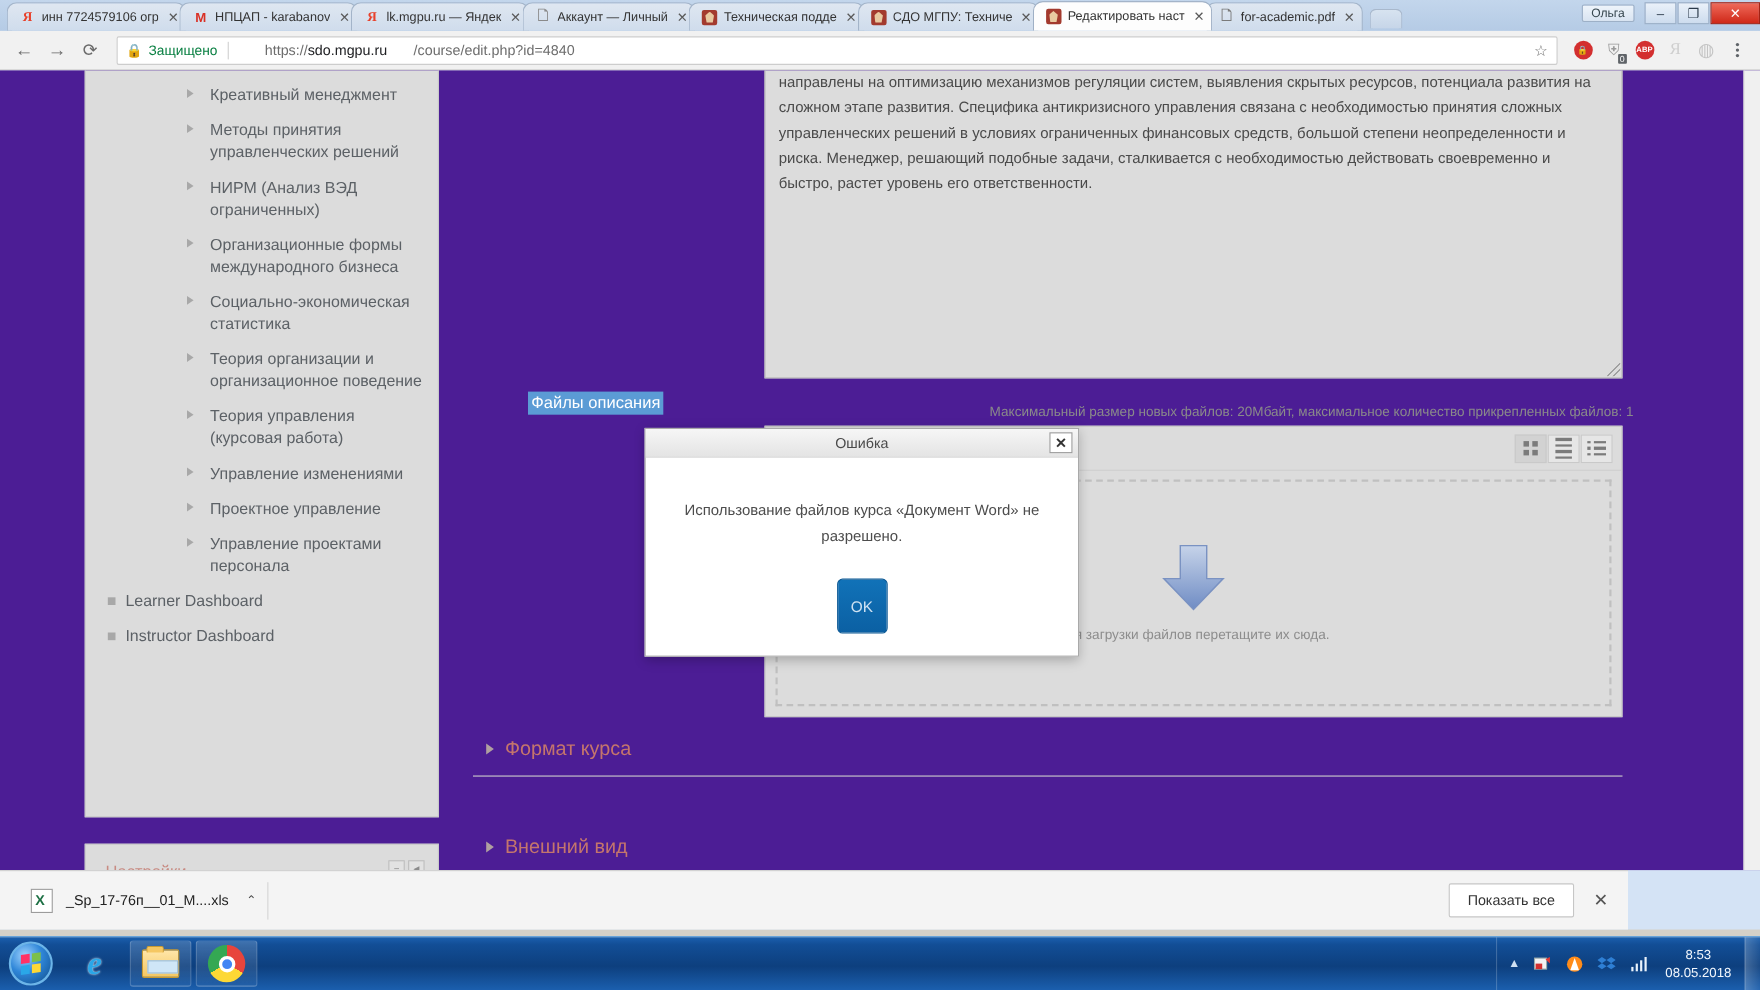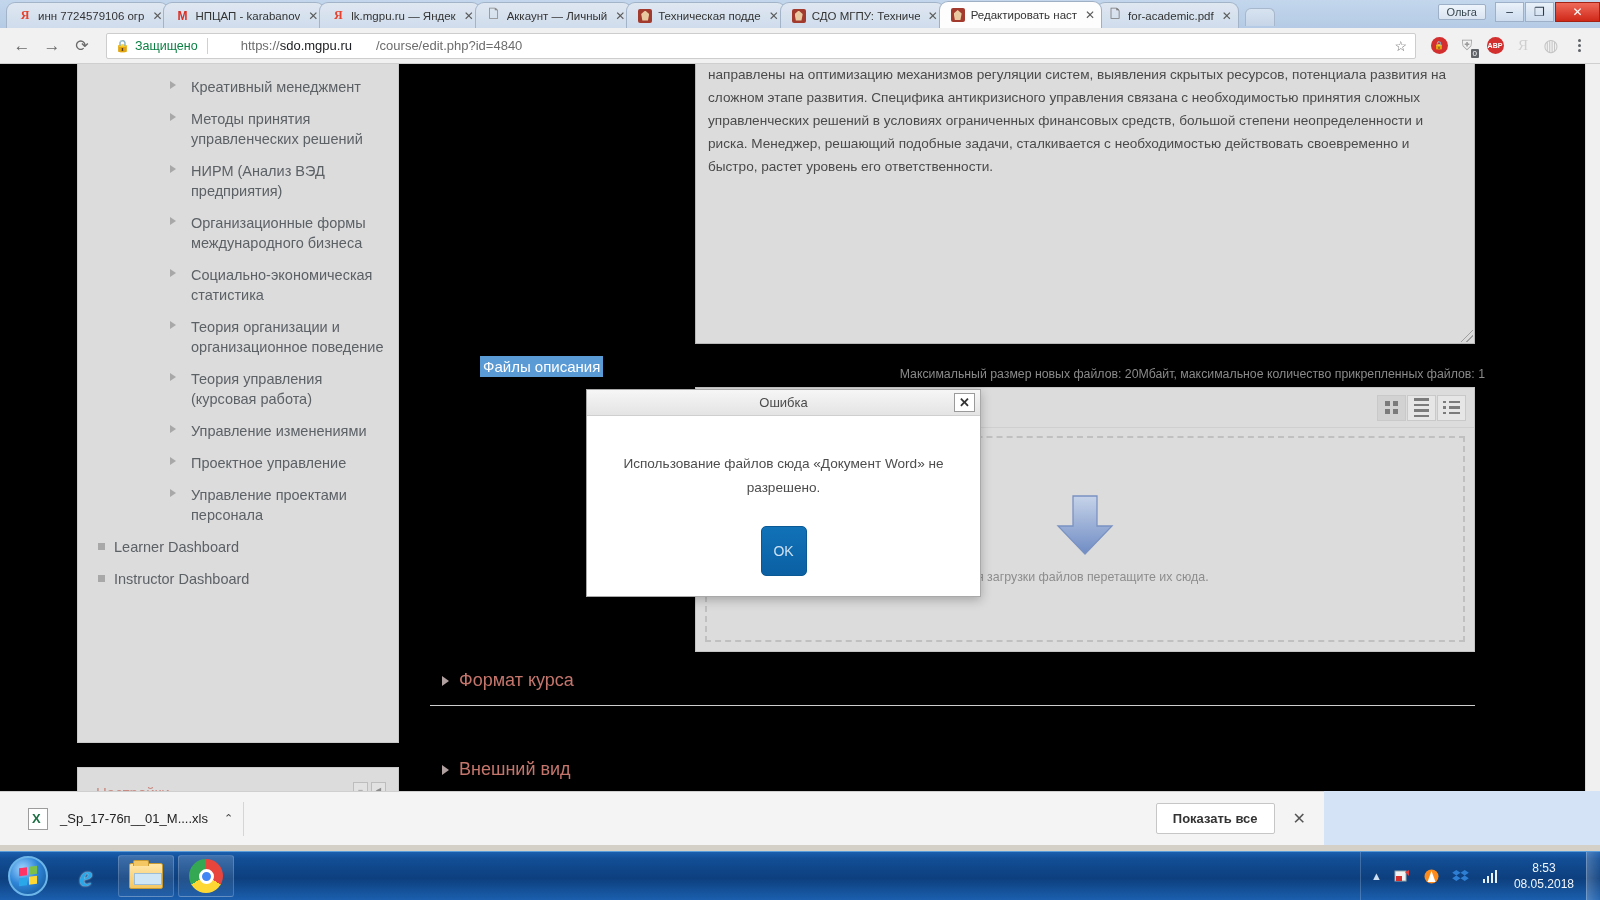--- a/index.html
+++ b/index.html
@@ -122,21 +122,21 @@
     position: relative;
   }
   .ext-circle { width:17px;height:17px;border-radius:50%; display:flex;align-items:center;justify-content:center; font-size:8px; color:#fff; font-weight:bold;}
   .badge0 { position:absolute; right:1px; bottom:1px; background:#5f6368; color:#fff; font-size:8px; padding:0 2px; border-radius:1px;}
   .dots { display:flex; flex-direction:column; gap:2px; }
   .dots i { width:3px;height:3px;border-radius:50%;background:#5f6368; display:block;}
 
   
   .viewport {
     position: absolute; left:0; top: 64px; width:1600px; height: 727px;
-    background: #000000; overflow: hidden;
+    background: #4c1d95; overflow: hidden;
   }
   
   .side-block {
     position: absolute; background: #dcdcdc;
     border: 1px solid #c9c9c9;
   }
   #navblock { left: 77px; top: -190px; width: 322px; height: 869px; }
   #setblock { left: 77px; top: 703px; width: 322px; height: 110px; }
 
   .nav-list { position: absolute; left: 0; top: 0; width: 100%; padding-top: 0; }
@@ -271,21 +271,21 @@
   .modal-ok {
     width: 46px; height: 50px; border-radius: 5px;
     background: linear-gradient(to bottom,#1172b8,#0b60a3);
     border: 1px solid #0a5894;
     color: #cfe2f2; font-size: 14px;
     display: flex; align-items: center; justify-content: center;
   }
 
   
   .downloadbar {
-    position: absolute; left: 0; top: 791px; width: 1324px; height: 54px;
+    position: absolute; left: 0; top: 791px; width: 1480px; height: 54px;
     background: #f4f4f4; border-top: 1px solid #cfcfcf;
     display: flex; align-items: center; padding: 0 12px;
   }
   .dl-item {
     display: flex; align-items: center; height: 34px;
     padding-right: 10px; border-right: 1px solid #d5d5d5;
     min-width: 216px;
   }
   .xls-icon {
     width: 20px; height: 22px; margin: 0 12px 0 16px;
@@ -295,21 +295,20 @@
     content: "X"; position: absolute; left: 3px; top: 2px;
     font-size: 13px; font-weight: bold; color: #1d7044;
     font-family: "Liberation Sans", sans-serif;
   }
   .dl-name { font-size: 13px; color: #222; }
   .dl-caret { margin-left: 16px; font-size: 11px; color: #444; }
   .showall {
     margin-left: auto; font-size: 13px; color: #333;
     border: 1px solid #c6c6c6; border-radius: 2px; background: #fff;
     padding: 7px 16px;
-    font-weight: bold;
   }
   .dl-close { margin-left: 18px; margin-right: 6px; font-size: 16px; color: #555; }
 
   
   .taskbar {
     position: absolute; left:0; top: 851px; width: 1600px; height: 49px;
     background: linear-gradient(to bottom,#1b5fae 0%,#124e96 14%,#0d3f7e 55%,#1b5fae 100%);
     border-top: 1px solid #5b9ddb;
     display: flex; align-items: center;
   }
@@ -468,21 +467,21 @@
           <div class="nav-item lvl2">
             <span class="arrow"></span>
             <span class="lbl">Креативный менеджмент</span>
           </div>
           <div class="nav-item lvl2">
             <span class="arrow"></span>
             <span class="lbl">Методы принятия управленческих решений</span>
           </div>
           <div class="nav-item lvl2">
             <span class="arrow"></span>
-            <span class="lbl">НИРМ (Анализ ВЭД предприятия)</span>
+            <span class="lbl">НИРМ (Анализ ВЭД ограниченных)</span>
           </div>
           <div class="nav-item lvl2">
             <span class="arrow"></span>
             <span class="lbl">Организационные формы международного бизнеса</span>
           </div>
           <div class="nav-item lvl2">
             <span class="arrow"></span>
             <span class="lbl">Социально-экономическая статистика</span>
           </div>
           <div class="nav-item lvl2">
@@ -601,21 +600,21 @@
         </div>
       </div>
 
       <div class="modal">
         <div class="modal-head">
           <div class="modal-title">Ошибка</div>
           <div class="modal-close">✕</div>
         </div>
         <div class="modal-body">
           <div class="modal-msg">
-            <span>Использование файлов сюда «Документ Word» не</span><br>
+            <span>Использование файлов курса «Документ Word» не</span><br>
             <span>разрешено.</span>
           </div>
           <div class="modal-ok">OK</div>
         </div>
       </div>
     </div>
 
     <div class="scrollbar-v"></div>
 
     <div class="downloadbar">

